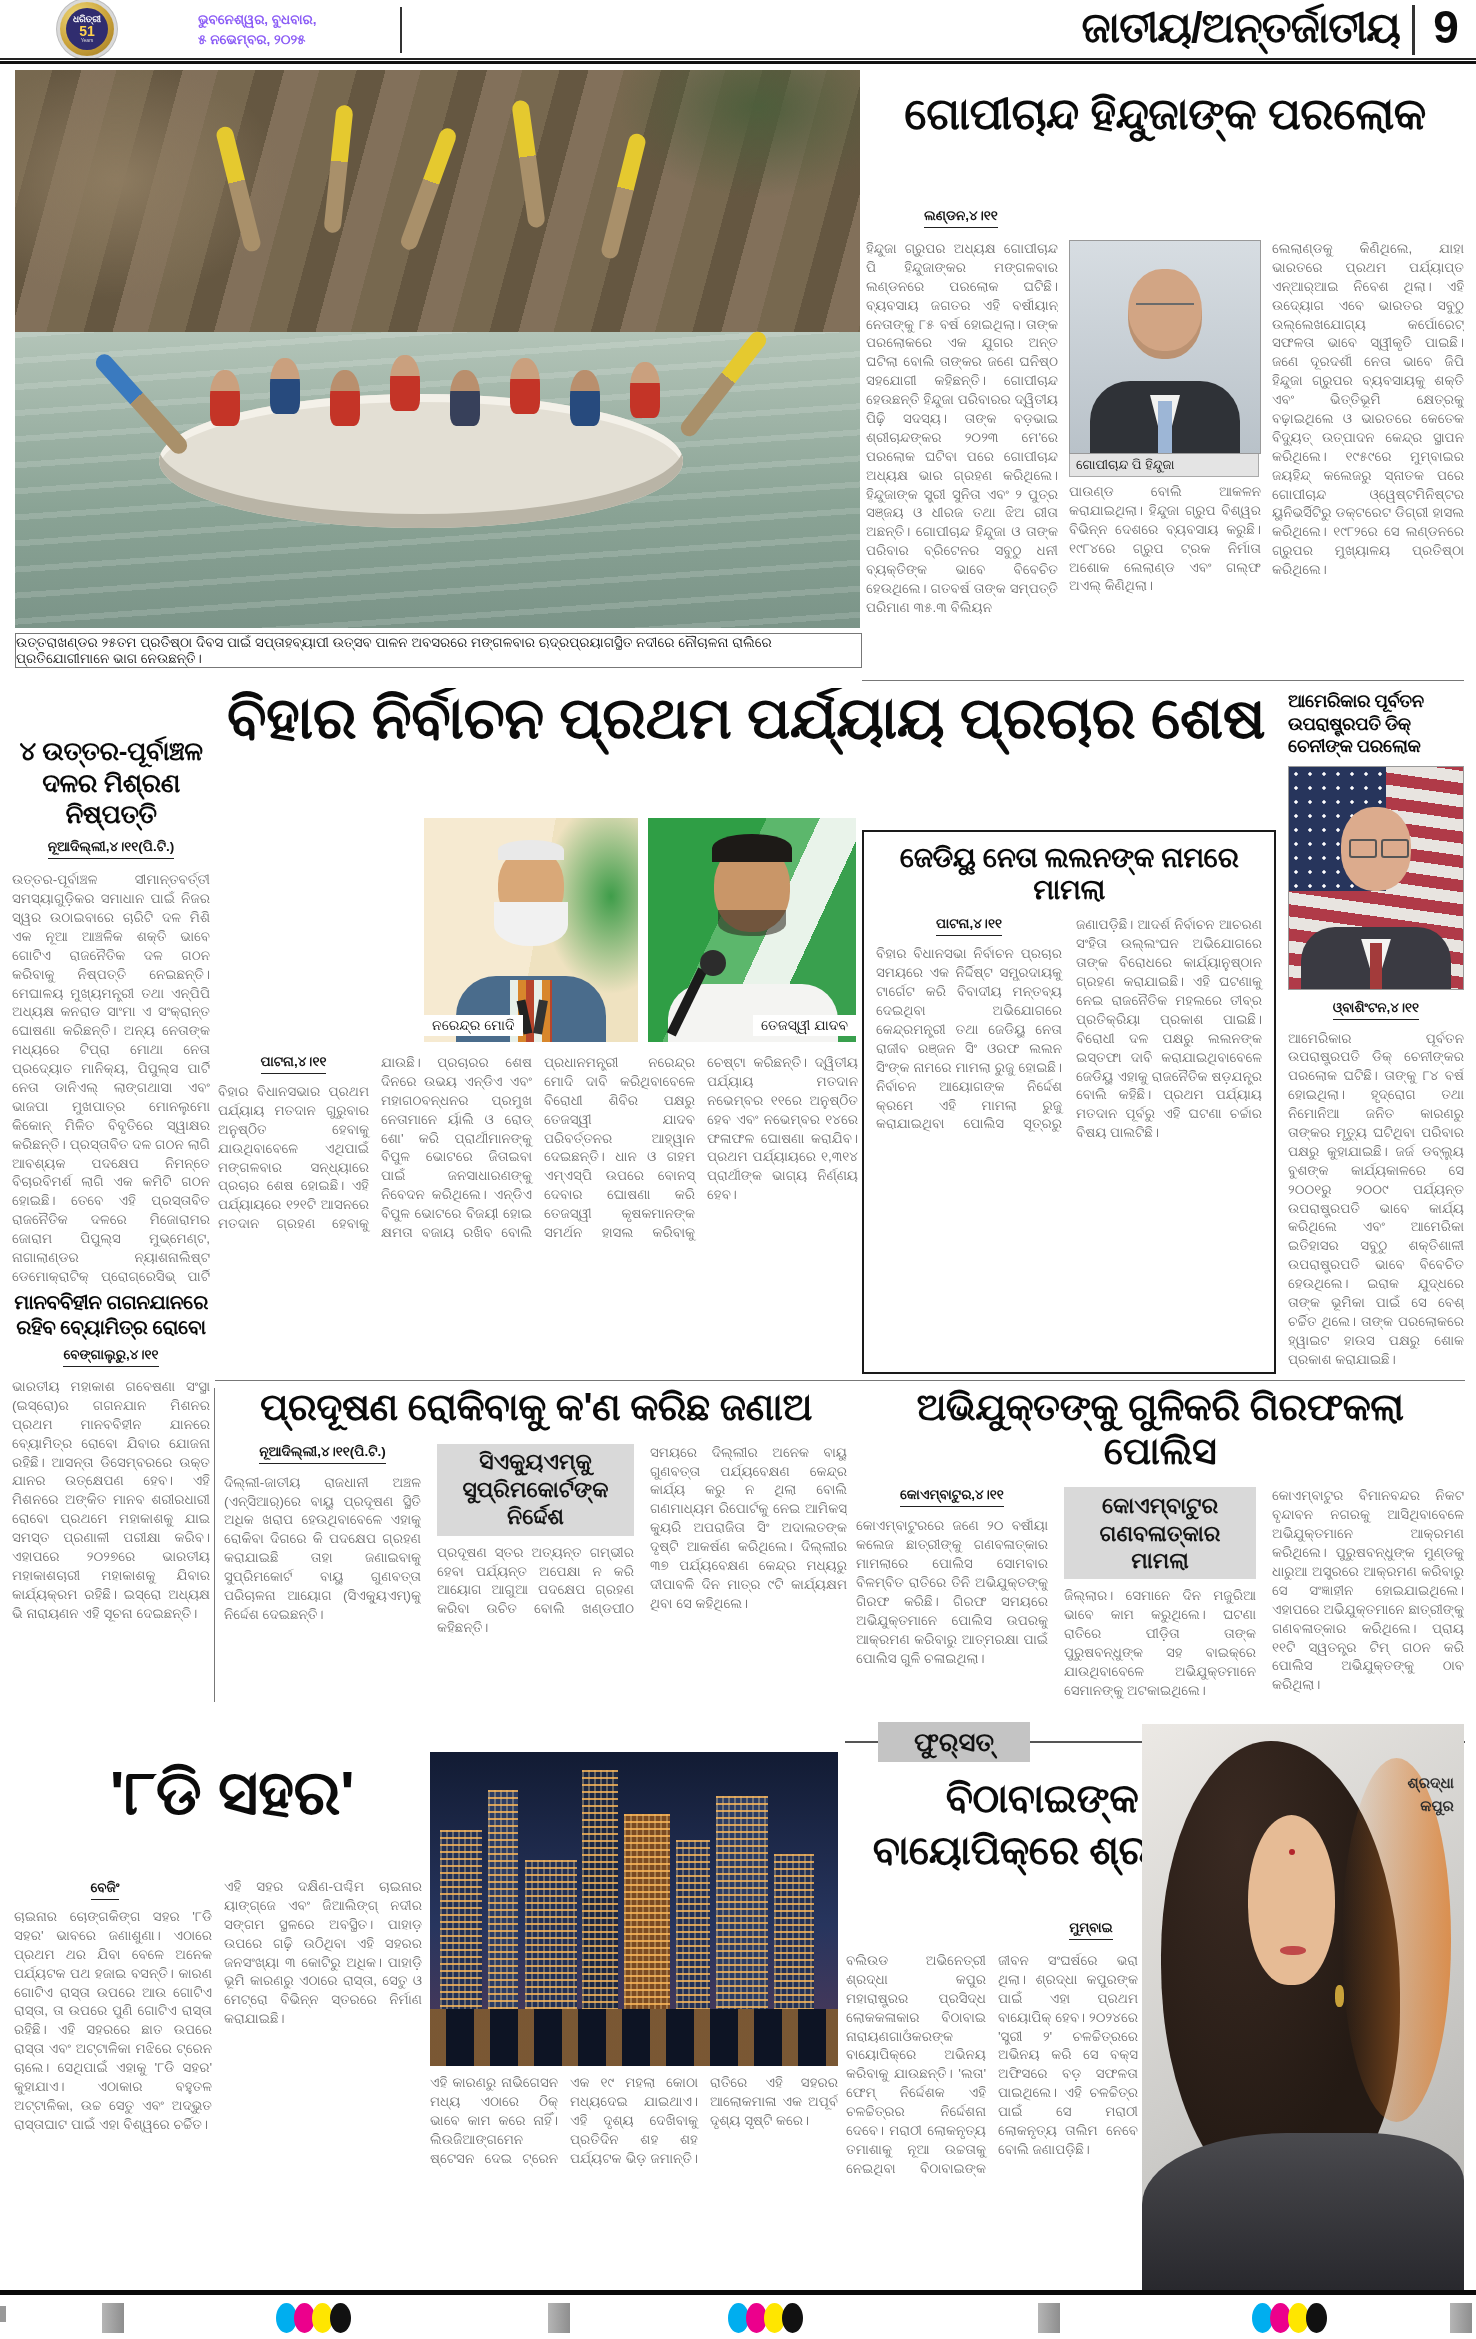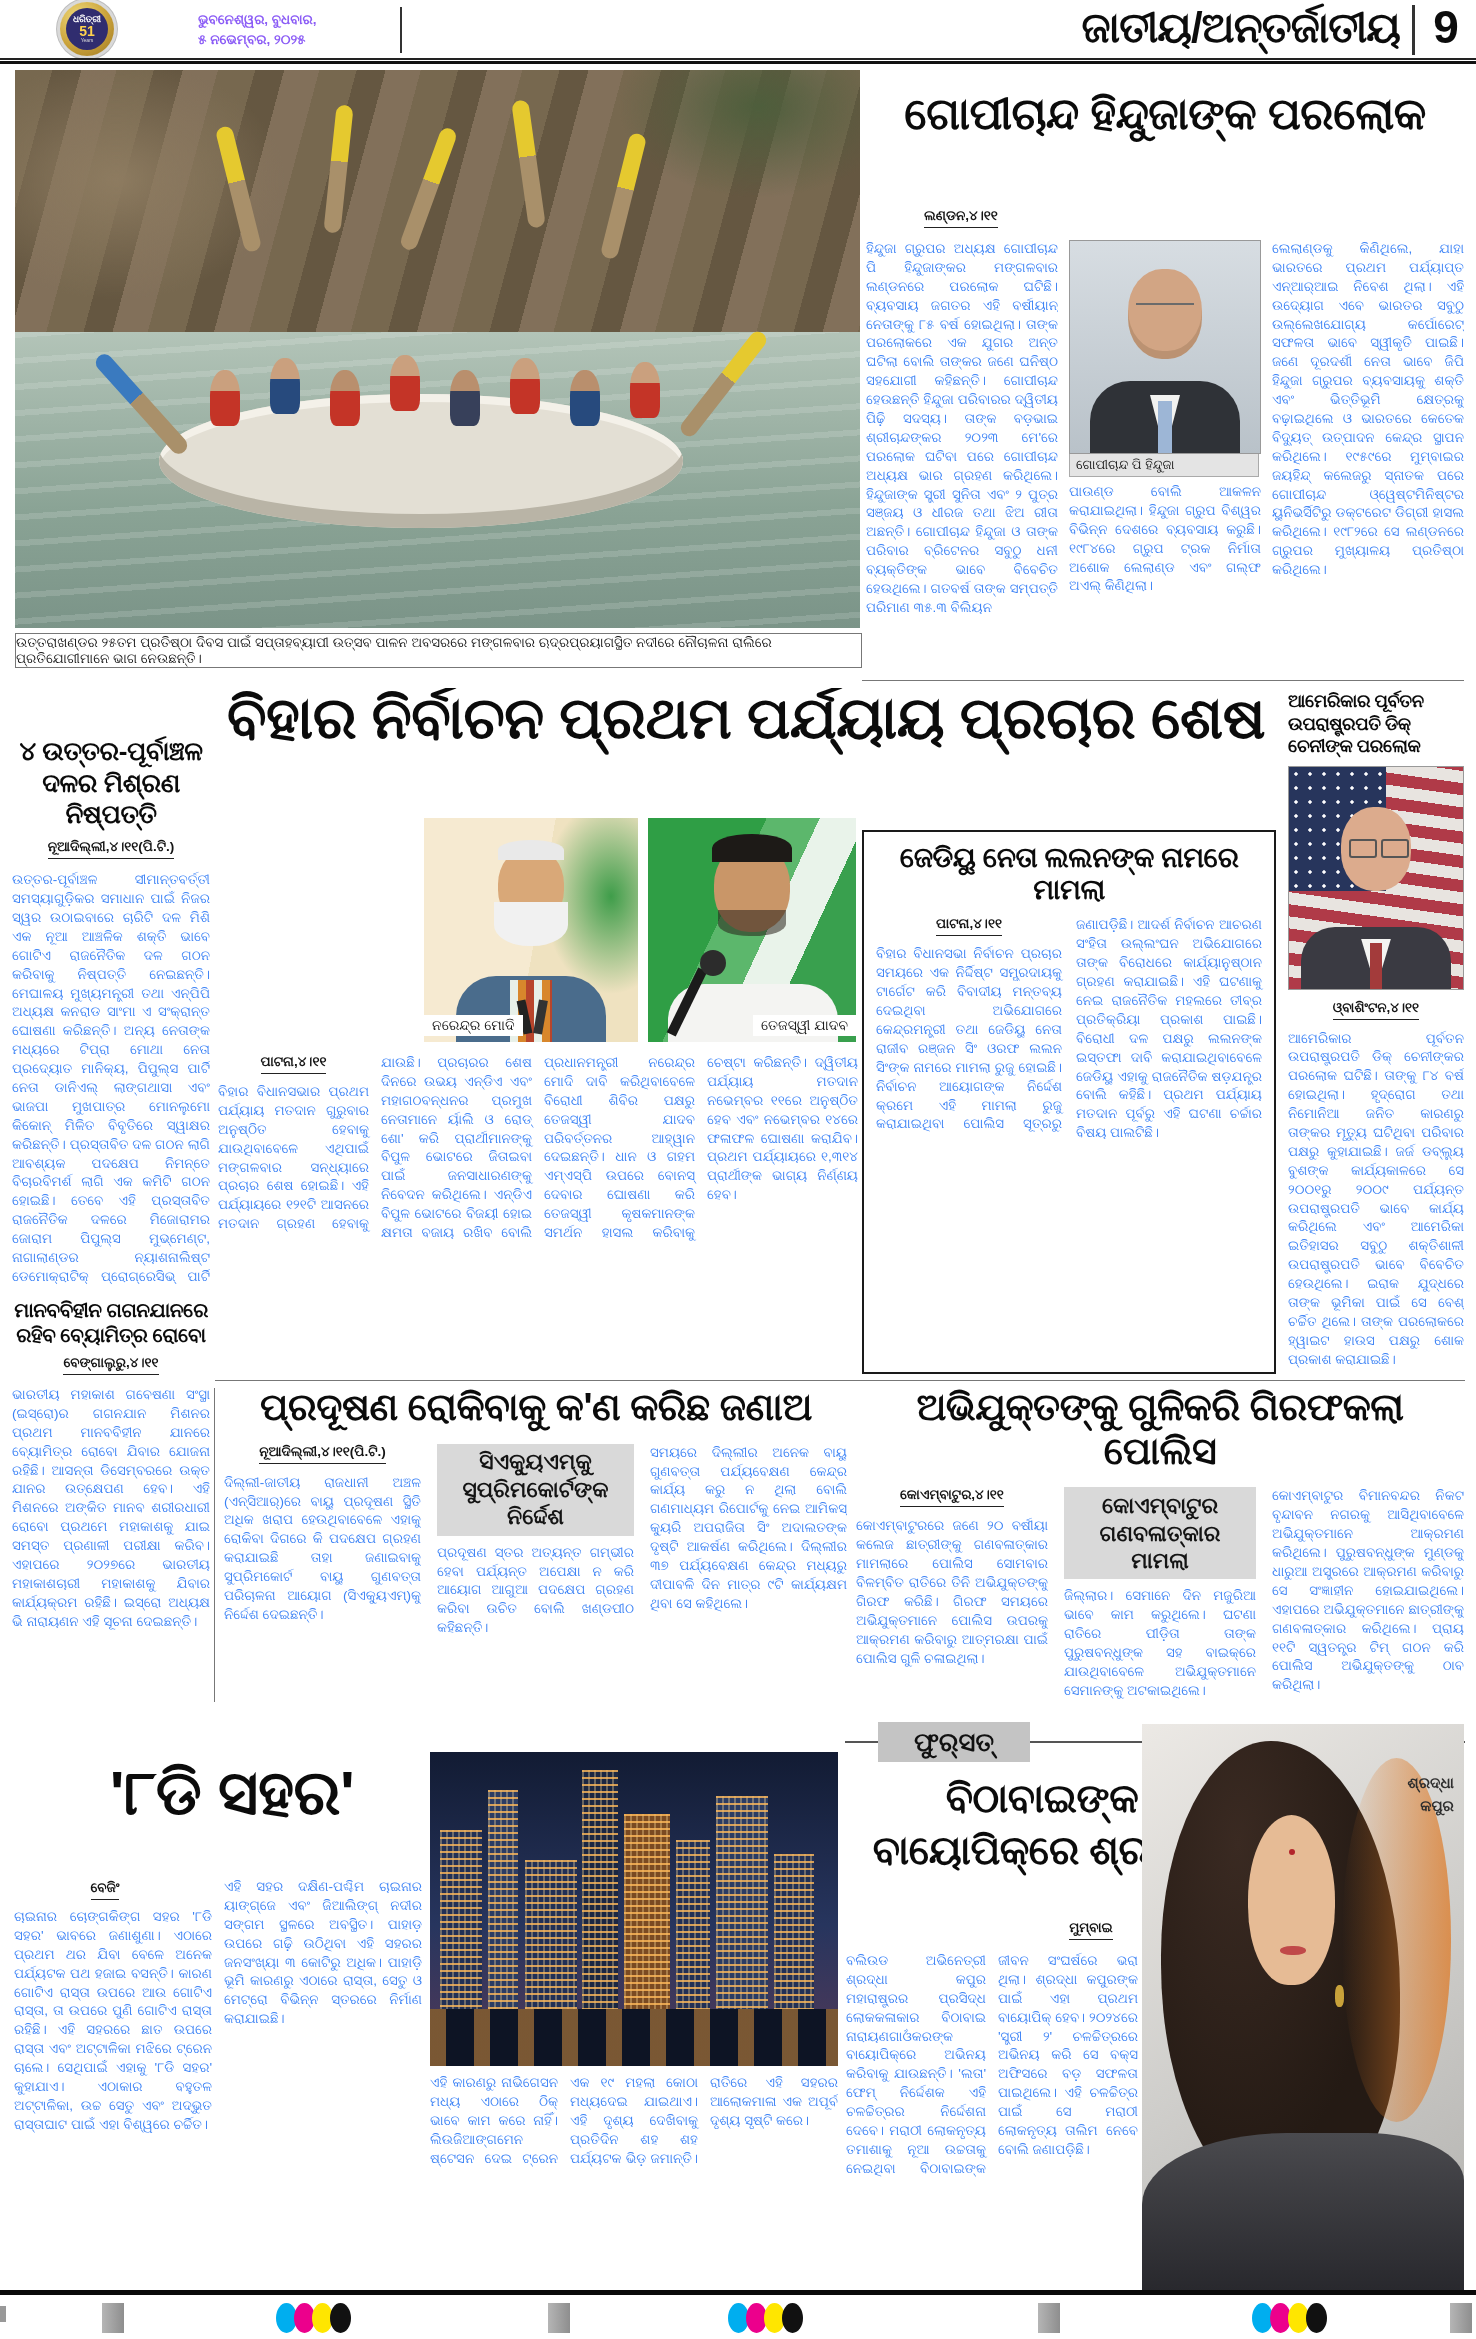--- a/index.html
+++ b/index.html
@@ -15,21 +15,21 @@
   .core .nm{font-size:9px;font-weight:bold;line-height:1;}
   .core .yr{font-size:14px;font-weight:bold;color:#ffd34d;line-height:1.05;}
   .core .yl{font-size:5px;color:#ddd;line-height:1;}
   .dateblock{font-size:13.5px;font-weight:600;line-height:1.5;color:#8b5cf6;}
   .secttl{font-size:42px;font-weight:900;letter-spacing:-1px;color:#0c0c0c;text-align:right;}
   .pagenum{font-size:46px;font-weight:900;text-align:center;color:#0c0c0c;}
   .vrule{background:#333;}
   
   .dl{font-size:13.5px;font-weight:bold;text-align:center;}
   .dl span{display:inline-block;border-bottom:1.5px solid #222;padding-bottom:3px;}
-  .bd{font-size:13.5px;line-height:1.4;text-align:justify;color:#3b82f6;}
+  .bd{font-size:13.5px;line-height:1.4;text-align:justify;color:#737373;}
   .capbox{border:1px solid #777;display:flex;align-items:center;justify-content:center;
           font-size:13.5px;color:#111;}
   .graybox{background:#d9d9d9;display:flex;align-items:center;justify-content:center;text-align:center;
            font-weight:900;padding:8px 6px;box-sizing:border-box;}
   .hl{font-weight:900;color:#0b0b0b;text-align:center;letter-spacing:-0.5px;}
   
   .bbox{background:#ededed;box-sizing:border-box;}
   .bbar{height:9px;background:#111;}
   .bitem{font-size:16.5px;font-weight:bold;line-height:1.3;padding:9px 8px;color:#111;}
   .bitem::before{content:"■ ";font-size:12px;}
@@ -152,21 +152,21 @@
     </div>
   </div>
 
   <div class="abs clip" style="left:12px;top:736px;width:198px;height:548px;">
     <div class="hl" style="font-size:26px;line-height:1.22;">୪ ଉତ୍ତର-ପୂର୍ବାଞ୍ଚଳ ଦଳର ମିଶ୍ରଣ ନିଷ୍ପତ୍ତି</div>
     <div class="dl" style="margin-top:8px;"><span>ନୂଆଦିଲ୍ଲୀ,୪।୧୧(ପି.ଟି.)</span></div>
     <div class="bd" style="margin-top:12px;">ଉତ୍ତର-ପୂର୍ବାଞ୍ଚଳ ସୀମାନ୍ତବର୍ତ୍ତୀ ସମସ୍ୟାଗୁଡ଼ିକର ସମାଧାନ ପାଇଁ ନିଜର ସ୍ୱର ଉଠାଇବାରେ ଚାରିଟି ଦଳ ମିଶି ଏକ ନୂଆ ଆଞ୍ଚଳିକ ଶକ୍ତି ଭାବେ ଗୋଟିଏ ରାଜନୈତିକ ଦଳ ଗଠନ କରିବାକୁ ନିଷ୍ପତ୍ତି ନେଇଛନ୍ତି। ମେଘାଳୟ ମୁଖ୍ୟମନ୍ତ୍ରୀ ତଥା ଏନ୍‌ପିପି ଅଧ୍ୟକ୍ଷ କନରାଡ ସାଂମା ଏ ସଂକ୍ରାନ୍ତ ଘୋଷଣା କରିଛନ୍ତି। ଅନ୍ୟ ନେତାଙ୍କ ମଧ୍ୟରେ ଟିପ୍ରା ମୋଥା ନେତା ପ୍ରଦ୍ୟୋତ ମାନିକ୍ୟ, ପିପୁଲ୍ସ ପାର୍ଟି ନେତା ଡାନିଏଲ୍ ଲାଙ୍ଗଥାସା ଏବଂ ଭାଜପା ମୁଖପାତ୍ର ମୋନଲୁମୋ କିକୋନ୍ ମିଳିତ ବିବୃତିରେ ସ୍ୱାକ୍ଷର କରିଛନ୍ତି। ପ୍ରସ୍ତାବିତ ଦଳ ଗଠନ ଲାଗି ଆବଶ୍ୟକ ପଦକ୍ଷେପ ନିମନ୍ତେ ବିଚାରବିମର୍ଶ ଲାଗି ଏକ କମିଟି ଗଠନ ହୋଇଛି। ତେବେ ଏହି ପ୍ରସ୍ତାବିତ ରାଜନୈତିକ ଦଳରେ ମିଜୋରାମର ଜୋରାମ ପିପୁଲ୍ସ ମୁଭ୍‌ମେଣ୍ଟ, ନାଗାଲାଣ୍ଡର ନ୍ୟାଶନାଲିଷ୍ଟ ଡେମୋକ୍ରାଟିକ୍ ପ୍ରୋଗ୍ରେସିଭ୍ ପାର୍ଟି ଏବଂ ଅସୋମ ଗଣ ପରିଷଦ ସାମିଲ ହୋଇନାହାନ୍ତି।</div>
   </div>
 
   <div class="abs clip" style="left:12px;top:1290px;width:198px;height:414px;">
-    <div class="hl" style="font-size:20px;line-height:1.25;margin-top:8px;">ମାନବବିହୀନ ଗଗନଯାନରେ ରହିବ ବ୍ୟୋମିତ୍ର ରୋବୋ</div>
+    <div class="hl" style="font-size:20px;line-height:1.25;">ମାନବବିହୀନ ଗଗନଯାନରେ ରହିବ ବ୍ୟୋମିତ୍ର ରୋବୋ</div>
     <div class="dl" style="margin-top:7px;"><span>ବେଙ୍ଗାଲୁରୁ,୪।୧୧</span></div>
     <div class="bd" style="margin-top:11px;">ଭାରତୀୟ ମହାକାଶ ଗବେଷଣା ସଂସ୍ଥା (ଇସ୍ରୋ)ର ଗଗନଯାନ ମିଶନର ପ୍ରଥମ ମାନବବିହୀନ ଯାନରେ ବ୍ୟୋମିତ୍ର ରୋବୋ ଯିବାର ଯୋଜନା ରହିଛି। ଆସନ୍ତା ଡିସେମ୍ବରରେ ଉକ୍ତ ଯାନର ଉତ୍‌କ୍ଷେପଣ ହେବ। ଏହି ମିଶନରେ ଅଙ୍କିତ ମାନବ ଶରୀରଧାରୀ ରୋବୋ ପ୍ରଥମେ ମହାକାଶକୁ ଯାଇ ସମସ୍ତ ପ୍ରଣାଳୀ ପରୀକ୍ଷା କରିବ। ଏହାପରେ ୨୦୨୭ରେ ଭାରତୀୟ ମହାକାଶଚାରୀ ମହାକାଶକୁ ଯିବାର କାର୍ଯ୍ୟକ୍ରମ ରହିଛି। ଇସ୍ରୋ ଅଧ୍ୟକ୍ଷ ଭି ନାରାୟଣନ ଏହି ସୂଚନା ଦେଇଛନ୍ତି।</div>
   </div>
 
   <div class="abs hl clip" style="left:212px;top:688px;width:1068px;height:108px;font-size:58px;line-height:1.05;">ବିହାର ନିର୍ବାଚନ ପ୍ରଥମ ପର୍ଯ୍ୟାୟ ପ୍ରଚାର ଶେଷ</div>
 
 
   <div class="ph" style="left:424px;top:818px;width:214px;height:224px;">
     <div class="abs" style="inset:0;background:linear-gradient(100deg,#f6ead1 0 52%,#efe2c0 52%);"></div>
     <div class="abs" style="left:58%;top:0;width:42%;height:100%;background:radial-gradient(90px 130px at 70% 35%,#3f9d4a,rgba(63,157,74,0) 75%);"></div>

